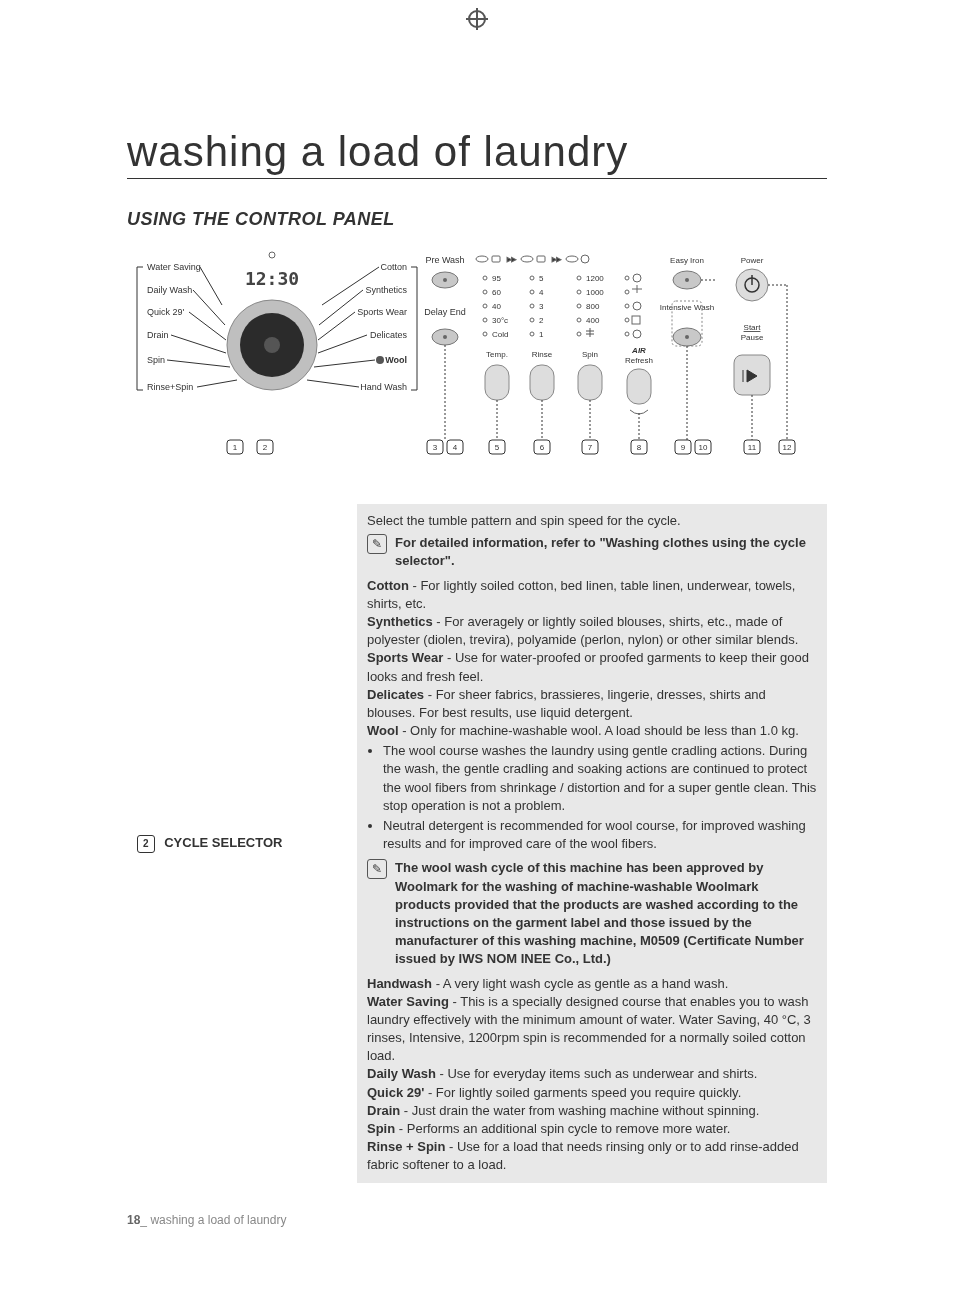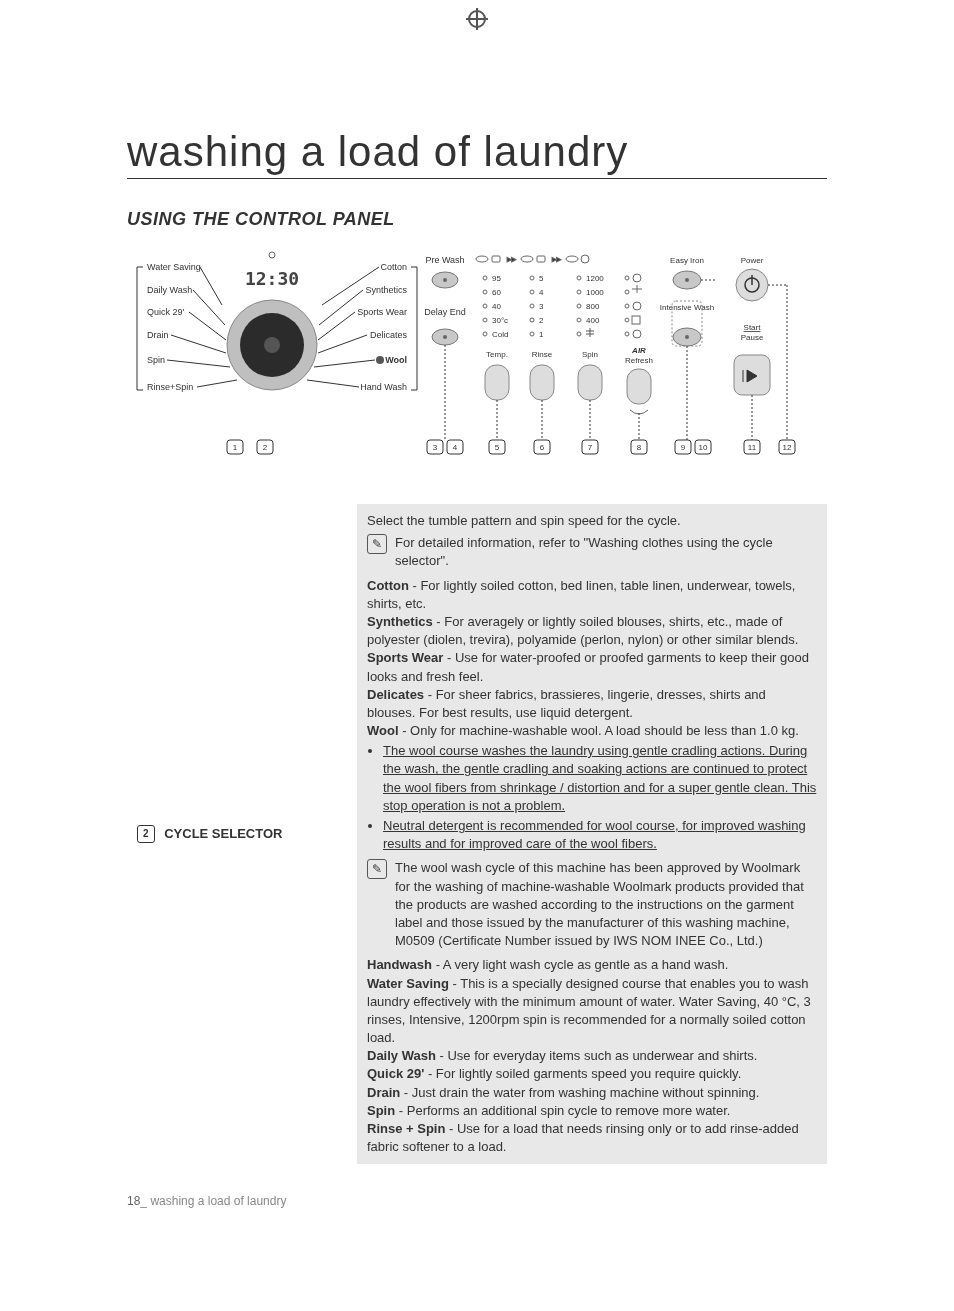--- a/index.html
+++ b/index.html
@@ -75,33 +75,32 @@
     width: 18px;
     height: 18px;
     flex: 0 0 18px;
     border: 1.5px solid #555;
     border-radius: 3px;
     display: flex;
     align-items: center;
     justify-content: center;
     font-size: 12px;
   }
-  .note-text { flex: 1; }
+  .note-text { flex: 1; font-weight: bold; }
   ul.bullets {
     margin: 2px 0 6px 16px;
     padding: 0;
-    text-decoration: underline;
   }
   ul.bullets li { margin: 0 0 2px 0; }
   .footer {
     margin-top: 30px;
     font-size: 12px;
     color: #888;
   }
-  .footer .pg { font-weight: 400; color:#666;text-align:center; }
+  .footer .pg { font-weight: 700; color:#666;text-align:center; }
   .regmark {
     width:14px;height:14px;border:2px solid #555;border-radius:50%;
     display:block;margin:10px auto 0 auto;position:relative;
   }
   .regmark::before,.regmark::after{content:"";position:absolute;background:#555;}
   .regmark::before{left:6px;top:-4px;width:2px;height:22px;}
   .regmark::after{top:6px;left:-4px;height:2px;width:22px;}
 
   
   .svgtext { font-family: Arial, Helvetica, sans-serif; font-size: 9px; fill:#333; }

